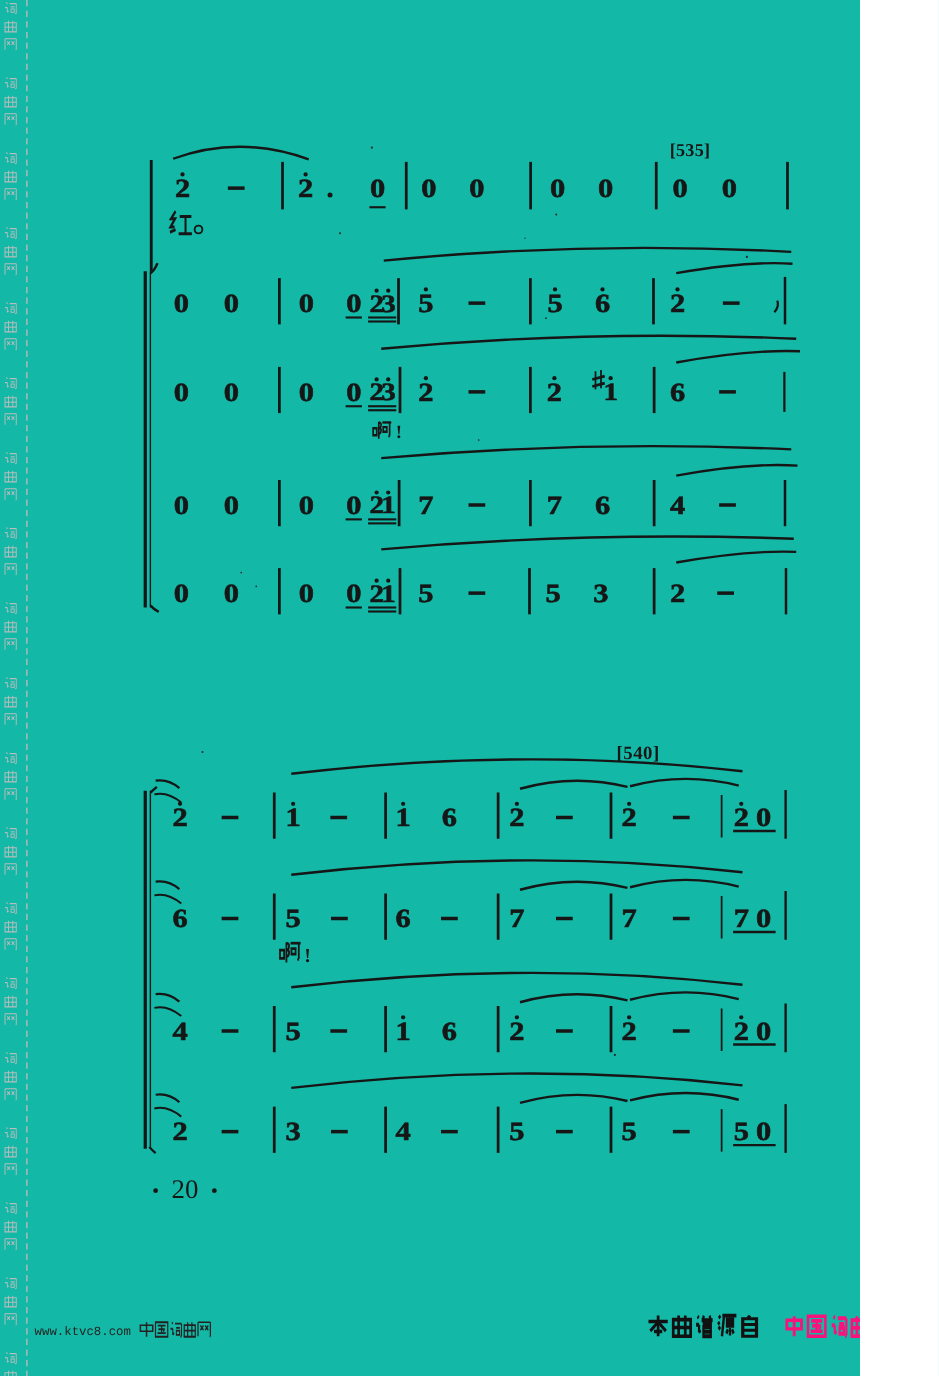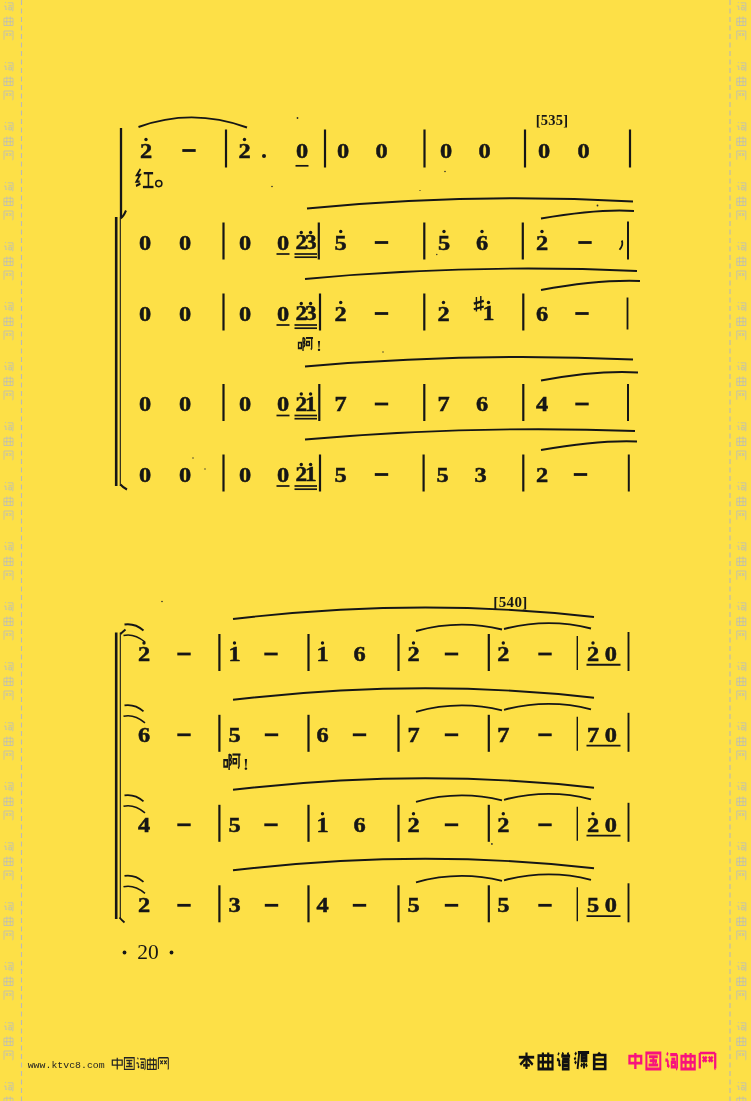--- a/index.html
+++ b/index.html
@@ -1,14 +1,14 @@
 <!DOCTYPE html>
 <html><head><meta charset="utf-8"><title>score</title><style>
 html,body{margin:0;padding:0;background:#fff;}
-#page{position:relative;width:751px;height:1101px;background:#fde047;overflow:hidden;font-family:"Liberation Sans",sans-serif;}
+#page{position:relative;width:688px;height:1101px;background:#14b8a6;overflow:hidden;font-family:"Liberation Sans",sans-serif;}
 </style></head><body>
 
 <div id="page"><svg width="751" height="1101" viewBox="0 0 751 1101">
 <defs>
 <g id="g-ci" fill="none" stroke="currentColor" stroke-linecap="butt" stroke-linejoin="miter">
 <path d="M20,8 L28,15"></path>
 <path d="M10,36 L27,36 M27,36 L27,62 M27,62 L37,54"></path>
 <path d="M44,14 L92,14 M92,14 L92,68 M92,68 L84,70"></path>
 <path d="M52,32 L80,32"></path>
 <path d="M54,44 L78,44 L78,62 L54,62 Z"></path>

